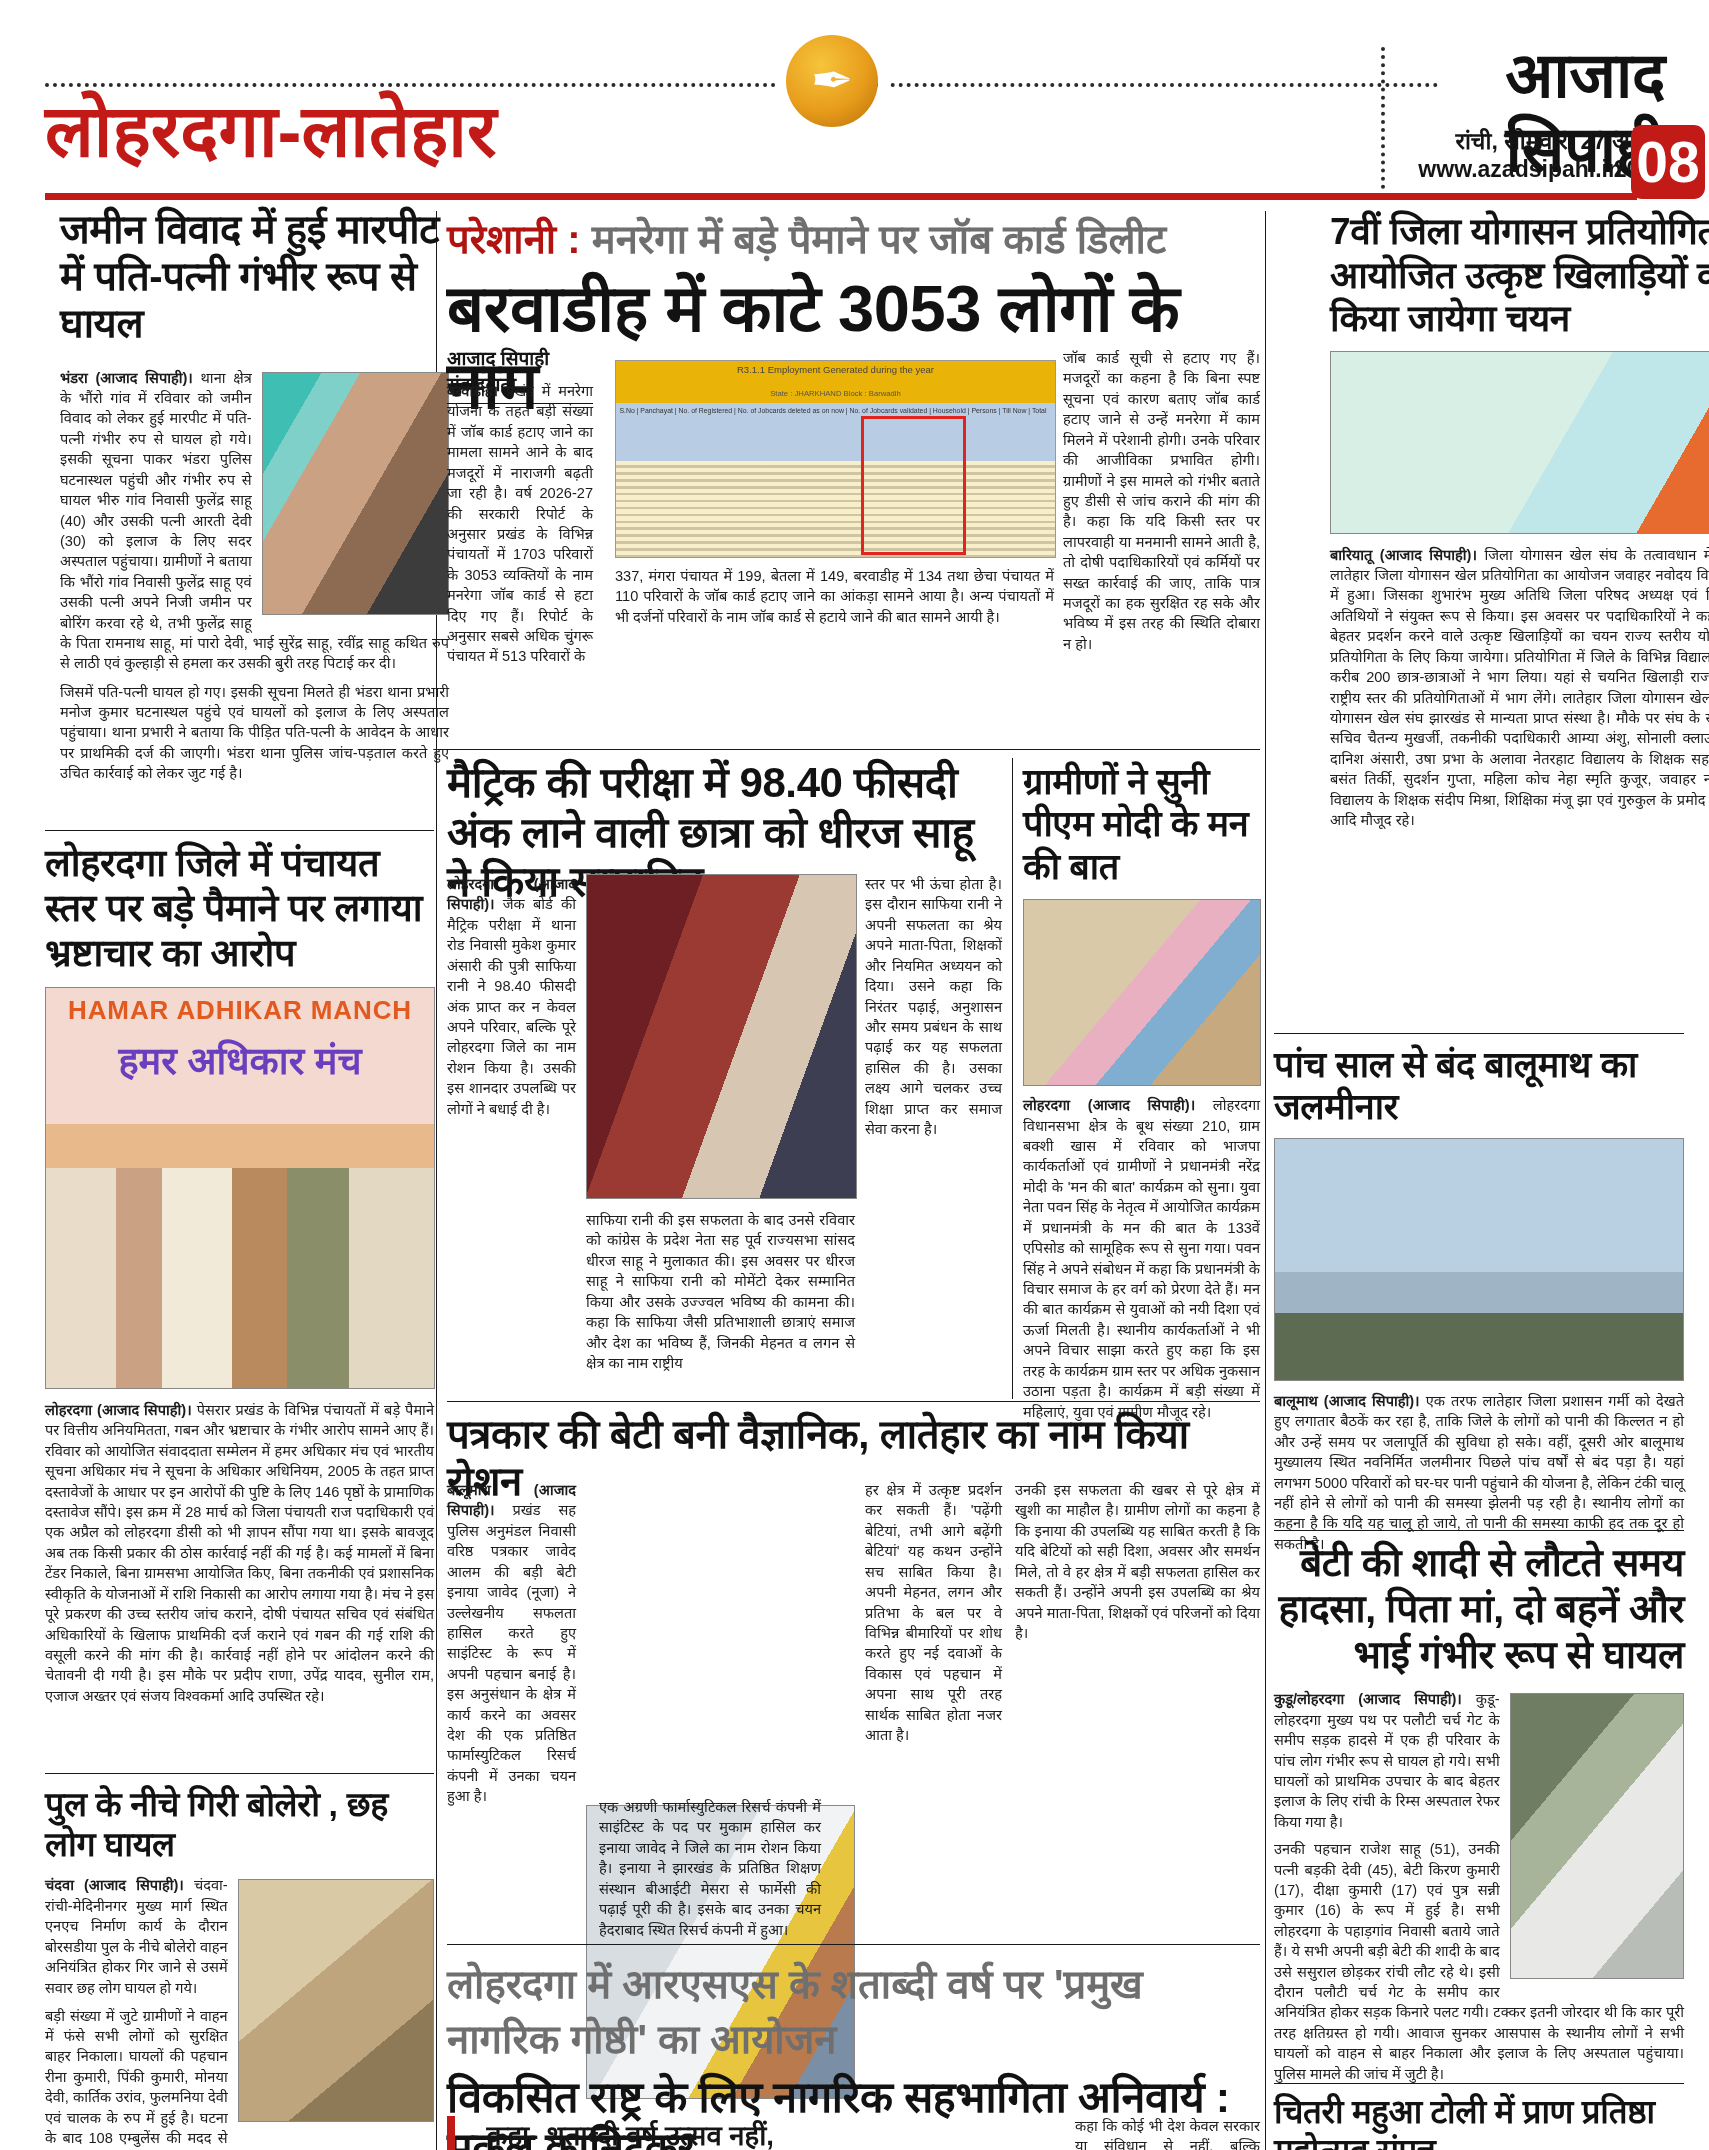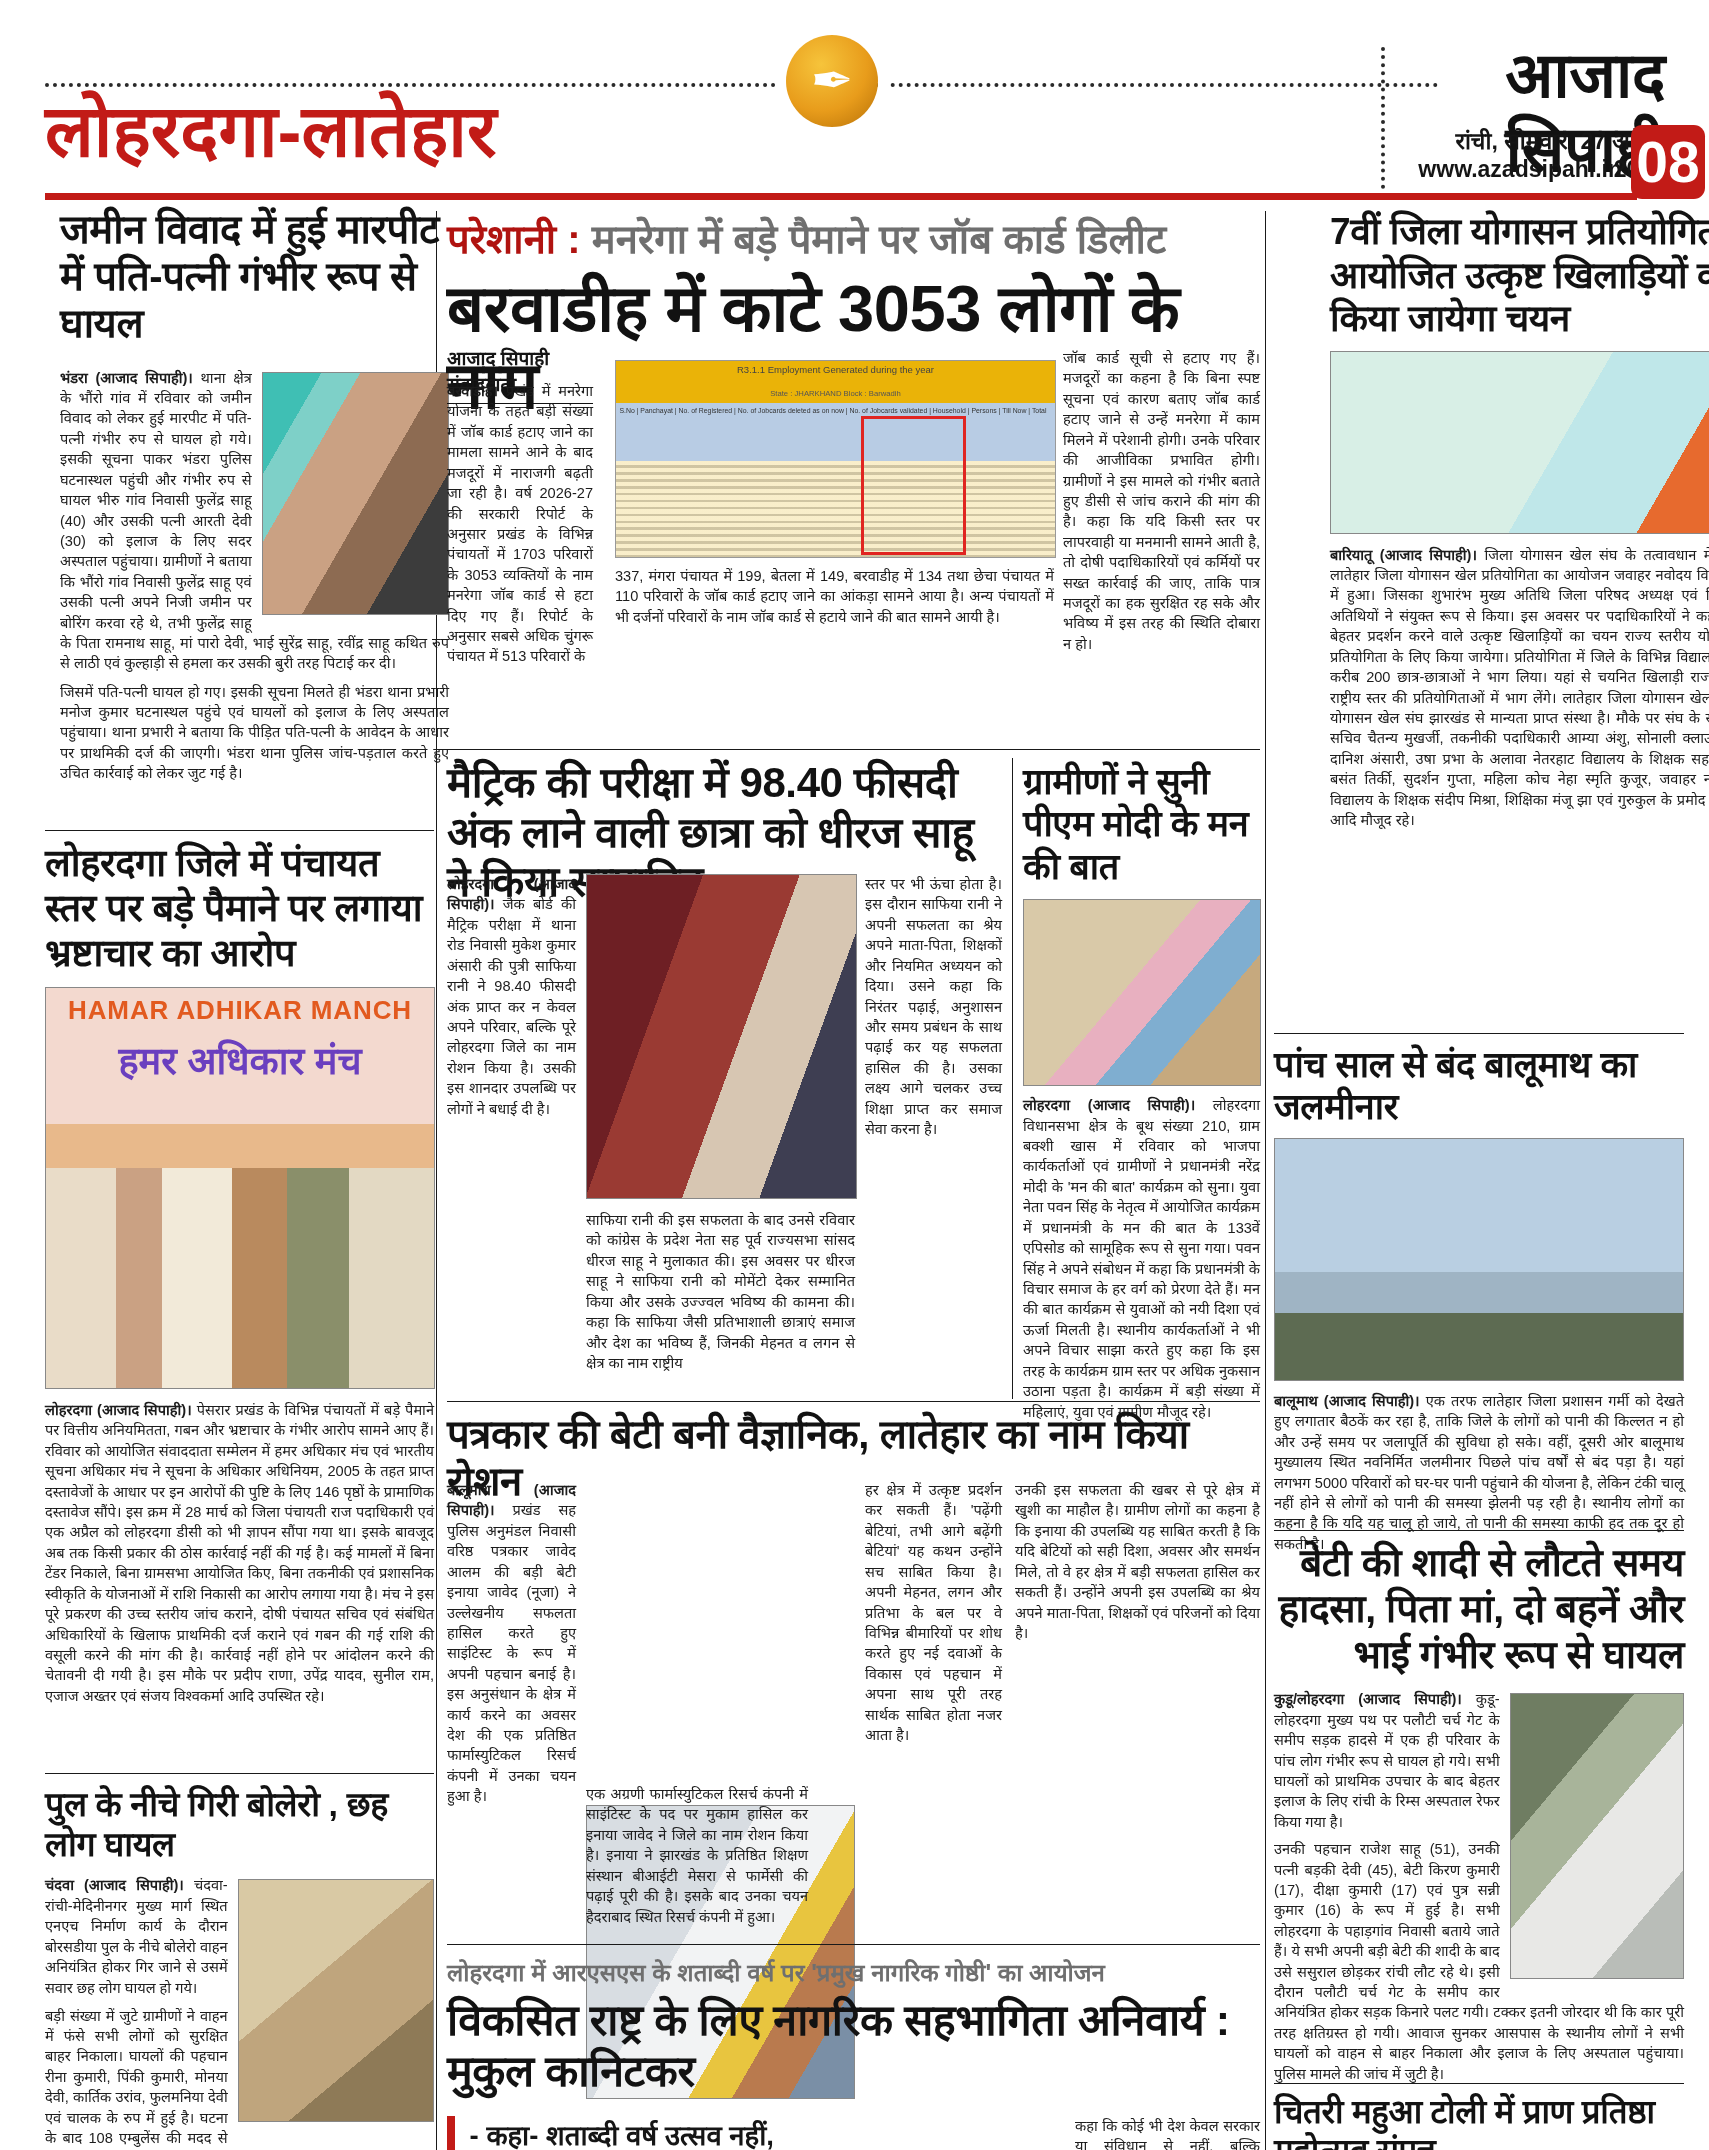--- a/index.html
+++ b/index.html
@@ -114,27 +114,27 @@
   <div class="photo ph-modi" style="width:236px;height:185px;margin-top:10.3px;"></div>
   <p class="body-txt" style="margin:9.5px 0 0 0;"><b class="dl">लोहरदगा (आजाद सिपाही)।</b> <span>लोहरदगा विधानसभा क्षेत्र के बूथ संख्या 210, ग्राम बक्शी खास में रविवार को भाजपा कार्यकर्ताओं एवं ग्रामीणों ने प्रधानमंत्री नरेंद्र मोदी के 'मन की बात' कार्यक्रम को सुना। युवा नेता पवन सिंह के नेतृत्व में आयोजित कार्यक्रम में प्रधानमंत्री के मन की बात के 133वें एपिसोड को सामूहिक रूप से सुना गया। पवन सिंह ने अपने संबोधन में कहा कि प्रधानमंत्री के विचार समाज के हर वर्ग को प्रेरणा देते हैं। मन की बात कार्यक्रम से युवाओं को नयी दिशा एवं ऊर्जा मिलती है। स्थानीय कार्यकर्ताओं ने भी अपने विचार साझा करते हुए कहा कि इस तरह के कार्यक्रम ग्राम स्तर पर अधिक नुकसान उठाना पड़ता है। कार्यक्रम में बड़ी संख्या में महिलाएं, युवा एवं ग्रामीण मौजूद रहे।</span></p>
 </div>
 <div class="abs hline" style="top:1401px;left:447px;width:813px;"></div>
 
 <div class="abs" style="top:1411px;left:447px;width:813px;">
   <div class="hl" style="font-size:40px;">पत्रकार की बेटी बनी वैज्ञानिक, लातेहार का नाम किया रोशन</div>
 </div>
 <p class="abs body-txt" style="top:1480px;left:447px;width:129px;margin:0;"><b class="dl">बालूमाथ (आजाद सिपाही)।</b> <span>प्रखंड सह पुलिस अनुमंडल निवासी वरिष्ठ पत्रकार जावेद आलम की बड़ी बेटी इनाया जावेद (नूजा) ने उल्लेखनीय सफलता हासिल करते हुए साइंटिस्ट के रूप में अपनी पहचान बनाई है। इस अनुसंधान के क्षेत्र में कार्य करने का अवसर देश की एक प्रतिष्ठित फार्मास्युटिकल रिसर्च कंपनी में उनका चयन हुआ है।</span></p>
 <div class="abs photo ph-scientist" style="top:1480px;left:586px;width:267px;height:292px;"></div>
-<p class="abs body-txt" style="top:1784px;left:586px;width:222px;margin:0;">एक अग्रणी फार्मास्युटिकल रिसर्च कंपनी में साइंटिस्ट के पद पर मुकाम हासिल कर इनाया जावेद ने जिले का नाम रोशन किया है। इनाया ने झारखंड के प्रतिष्ठित शिक्षण संस्थान बीआईटी मेसरा से फार्मेसी की पढ़ाई पूरी की है। इसके बाद उनका चयन हैदराबाद स्थित रिसर्च कंपनी में हुआ।</p>
+<p class="abs body-txt" style="top:1784px;left:586px;width:222px;margin:13px;">एक अग्रणी फार्मास्युटिकल रिसर्च कंपनी में साइंटिस्ट के पद पर मुकाम हासिल कर इनाया जावेद ने जिले का नाम रोशन किया है। इनाया ने झारखंड के प्रतिष्ठित शिक्षण संस्थान बीआईटी मेसरा से फार्मेसी की पढ़ाई पूरी की है। इसके बाद उनका चयन हैदराबाद स्थित रिसर्च कंपनी में हुआ।</p>
 <p class="abs body-txt" style="top:1480px;left:865px;width:137px;margin:0;">हर क्षेत्र में उत्कृष्ट प्रदर्शन कर सकती हैं। 'पढ़ेंगी बेटियां, तभी आगे बढ़ेंगी बेटियां' यह कथन उन्होंने सच साबित किया है। अपनी मेहनत, लगन और प्रतिभा के बल पर वे विभिन्न बीमारियों पर शोध करते हुए नई दवाओं के विकास एवं पहचान में अपना साथ पूरी तरह सार्थक साबित होता नजर आता है।</p>
 <p class="abs body-txt" style="top:1480px;left:1015px;width:245px;margin:0;">उनकी इस सफलता की खबर से पूरे क्षेत्र में खुशी का माहौल है। ग्रामीण लोगों का कहना है कि इनाया की उपलब्धि यह साबित करती है कि यदि बेटियों को सही दिशा, अवसर और समर्थन मिले, तो वे हर क्षेत्र में बड़ी सफलता हासिल कर सकती हैं। उन्होंने अपनी इस उपलब्धि का श्रेय अपने माता-पिता, शिक्षकों एवं परिजनों को दिया है।</p>
 <div class="abs hline" style="top:1944px;left:447px;width:813px;"></div>
 
 <div class="abs" style="top:1955px;left:447px;width:813px;">
-  <div class="kickgray" style="font-size:24px;">लोहरदगा में आरएसएस के शताब्दी वर्ष पर 'प्रमुख नागरिक गोष्ठी' का आयोजन</div>
+  <div class="kickgray" style="font-size:40px;">लोहरदगा में आरएसएस के शताब्दी वर्ष पर 'प्रमुख नागरिक गोष्ठी' का आयोजन</div>
   <div class="hl" style="font-size:43px;margin-top:6.9px;">विकसित राष्ट्र के लिए नागरिक सहभागिता अनिवार्य : मुकुल कानिटकर</div>
 </div>
 <div class="abs" style="top:2116px;left:447px;width:344px;">
   <div style="border-left:8.6px solid #c21b17;padding-left:14.6px;font-size:27.5px;font-weight:bold;line-height:1.45;">- कहा- शताब्दी वर्ष उत्सव नहीं, संकल्प का समय</div>
 
 </div>
 
 <p class="abs body-txt" style="top:2116px;left:1075px;width:185px;margin:0;">कहा कि कोई भी देश केवल सरकार या संविधान से नहीं, बल्कि 'अनुशासन' से बनता है और जब नागरिक स्वयं का त्याग कर राष्ट्रहित को सर्वोपरि रखता है, तो वह राष्ट्र अग्रसर बन जाता है। उन्होंने 'समर्थ भारत' और 'संगठित हिन्दू' के विचार को केंद्र में रखते हुए कहा कि यही राष्ट्र निर्माण का आधार है। मौके पर संघ के प्रांत संघचालक सांस्कृतिक भवन, विकास भवन, राजकीय भवन, नीलू कुमारी, ललिता उरांव, बालकी देवी, राजेंद्र उरांव, चंद्रिका भगत, इंडोनिया भगत सहित संघ के अधिकारी, स्वयंसेवक एवं शहर के प्रमुख नागरिक उपस्थित रहे।</p>
 
 <div class="abs" style="top:210px;left:1286px;width:410px;margin-left:44px;">

